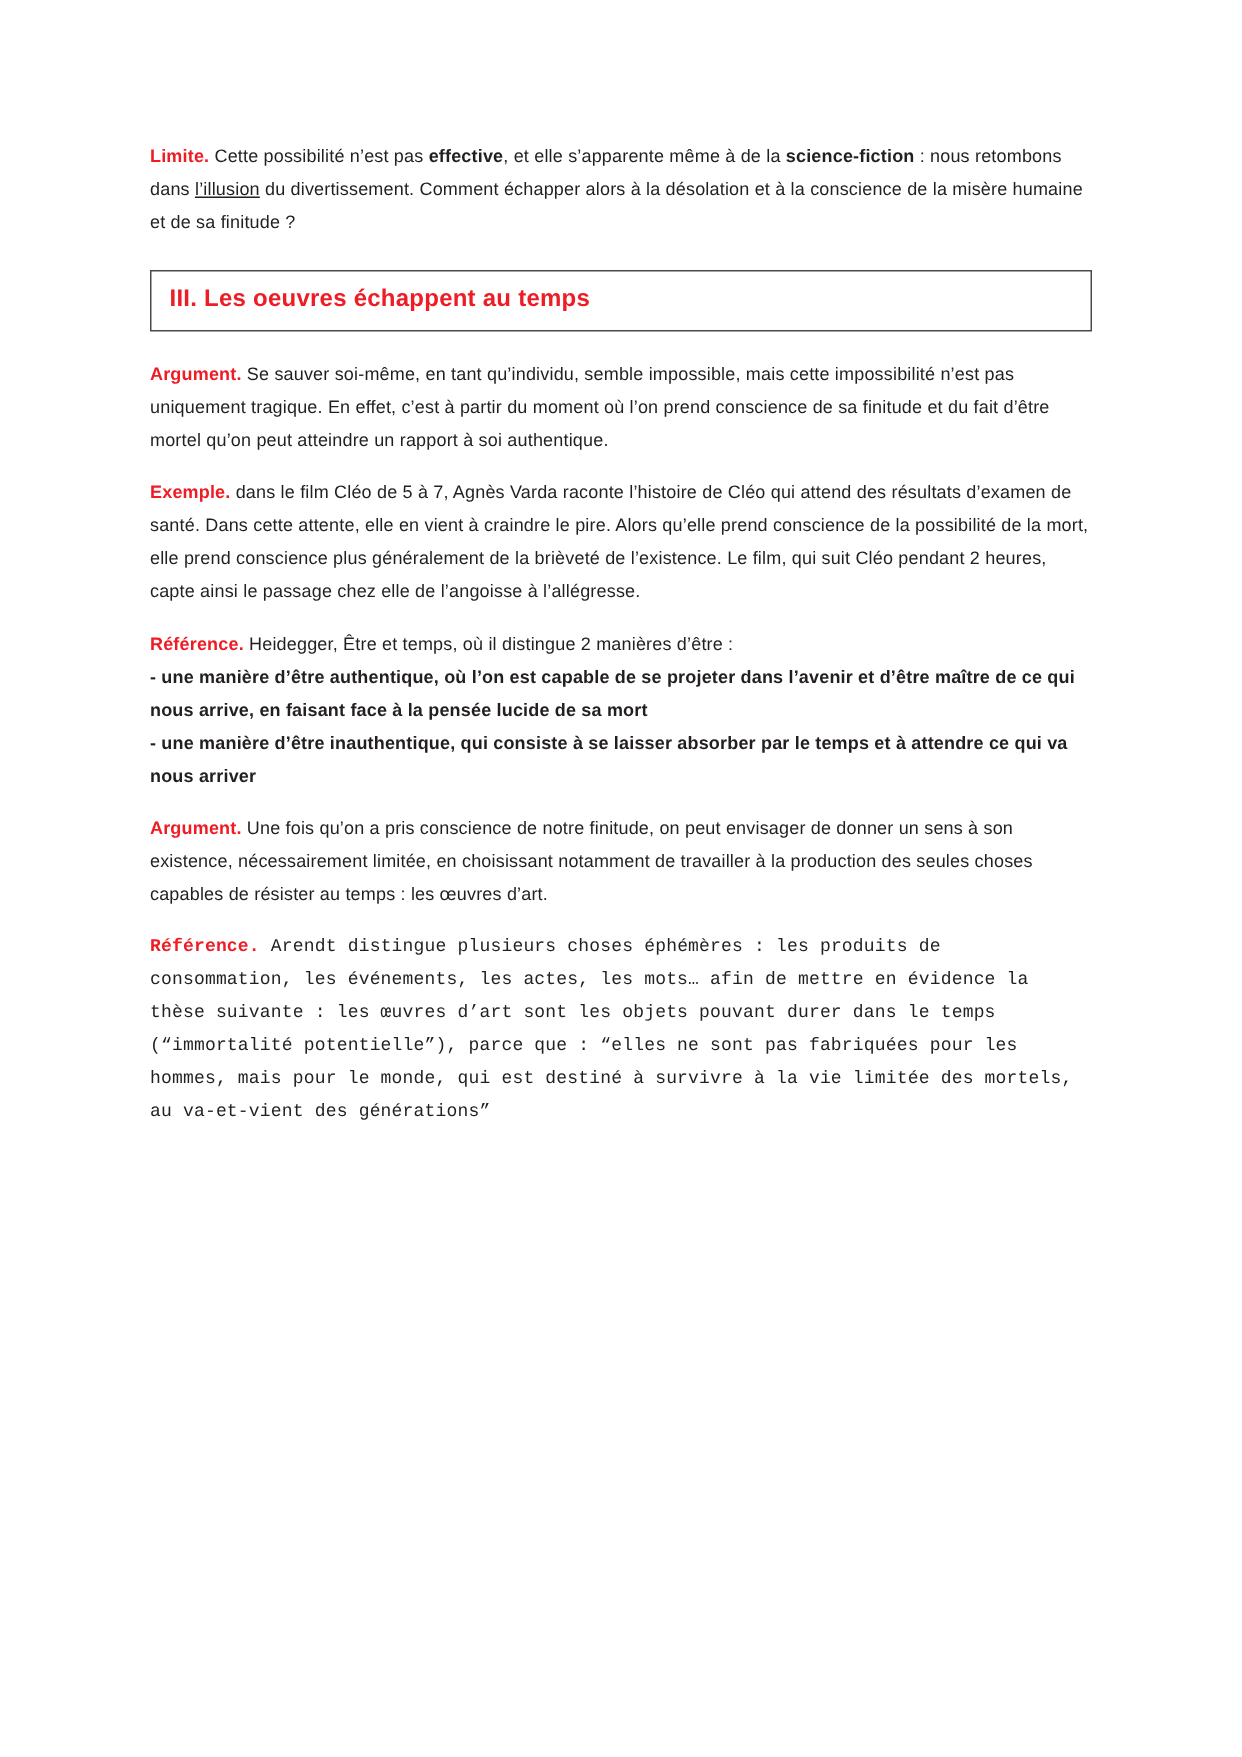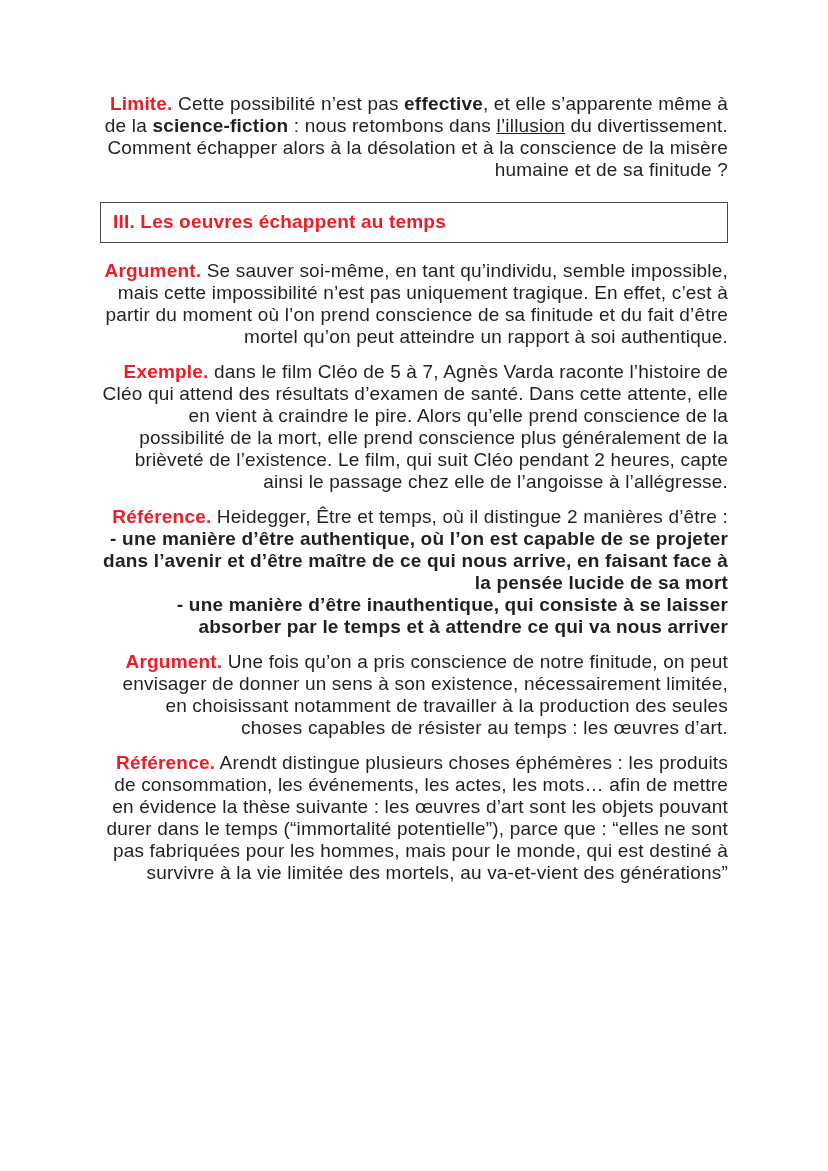--- a/index.html
+++ b/index.html
@@ -23,43 +23,43 @@
     overflow: hidden;
   }
   .content {
     position: absolute;
     left: 100px;
     top: 93px;
     width: 628px;
   }
   p.para {
     margin: 0 0 13px 0;
-    font-size: 19px;
+    font-size: 12px;
     line-height: 22px;
     color: #231f20;
     letter-spacing: 0.01em;
-    text-align: right;
+    text-align: left;
   }
-  p.para:last-child { margin-bottom: 0; }
+  p.para:last-child { margin-bottom: 0; font-family: Liberation Mono, monospace; }
   .lead {
     color: #ee1c25;
     font-weight: bold;
   }
   .b { font-weight: bold; color: #231f20; }
   .u { text-decoration: underline; }
   .heading-box {
     box-sizing: border-box;
     margin: 21px 0 17px 0;
     width: 628px;
     border: 1.5px solid #4a4a4a;
     background: #ffffff;
     padding: 9px 0 10px 12px;
   }
   .heading-text {
-    font-size: 19px;
+    font-size: 16px;
     line-height: 20px;
     font-weight: bold;
     color: #ee1c25;
     letter-spacing: 0.01em;
     text-align: center;
   }
   .para .line { display: block; font-weight: bold; }
 </style>
 </head>
 <body>

